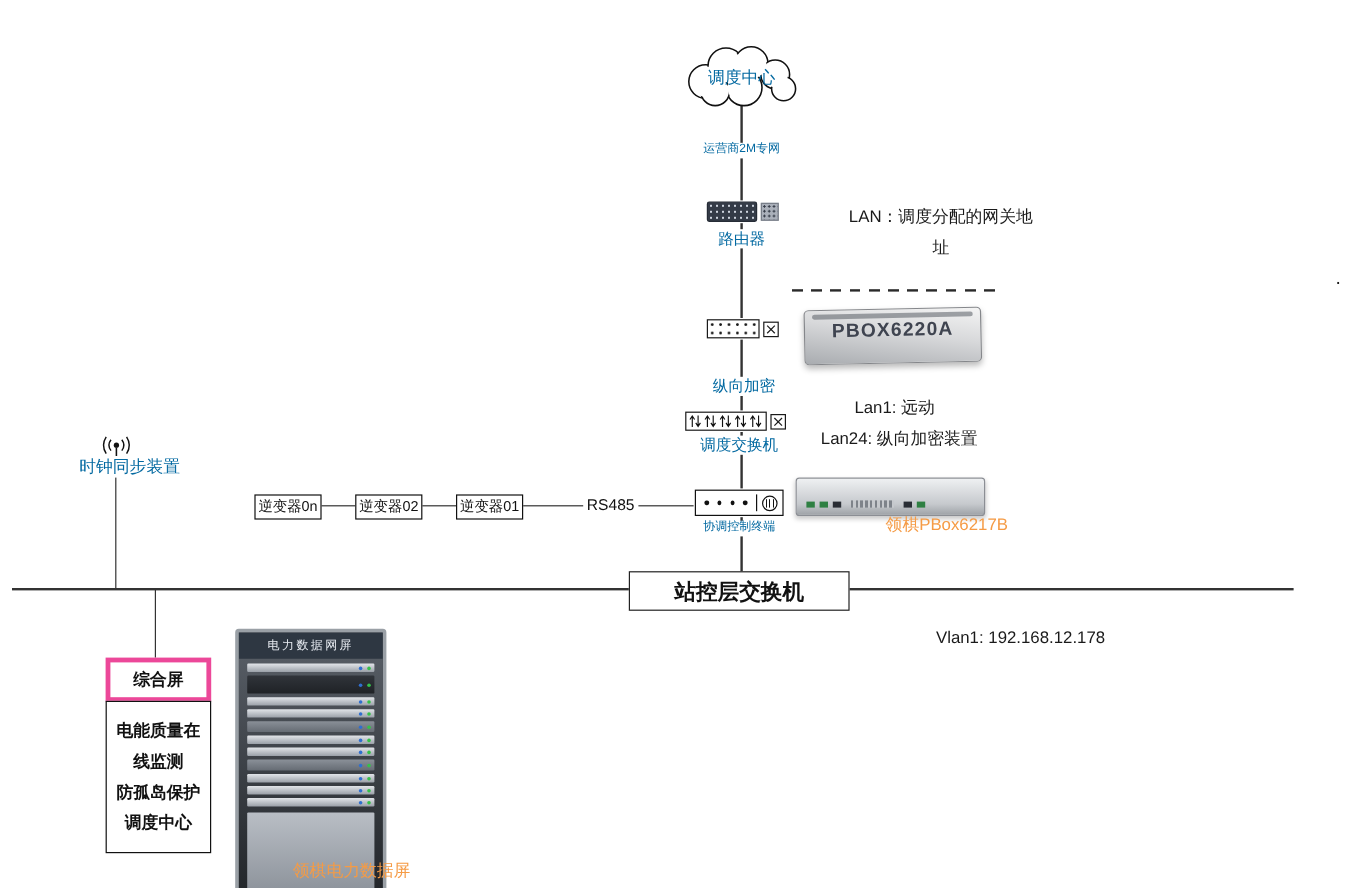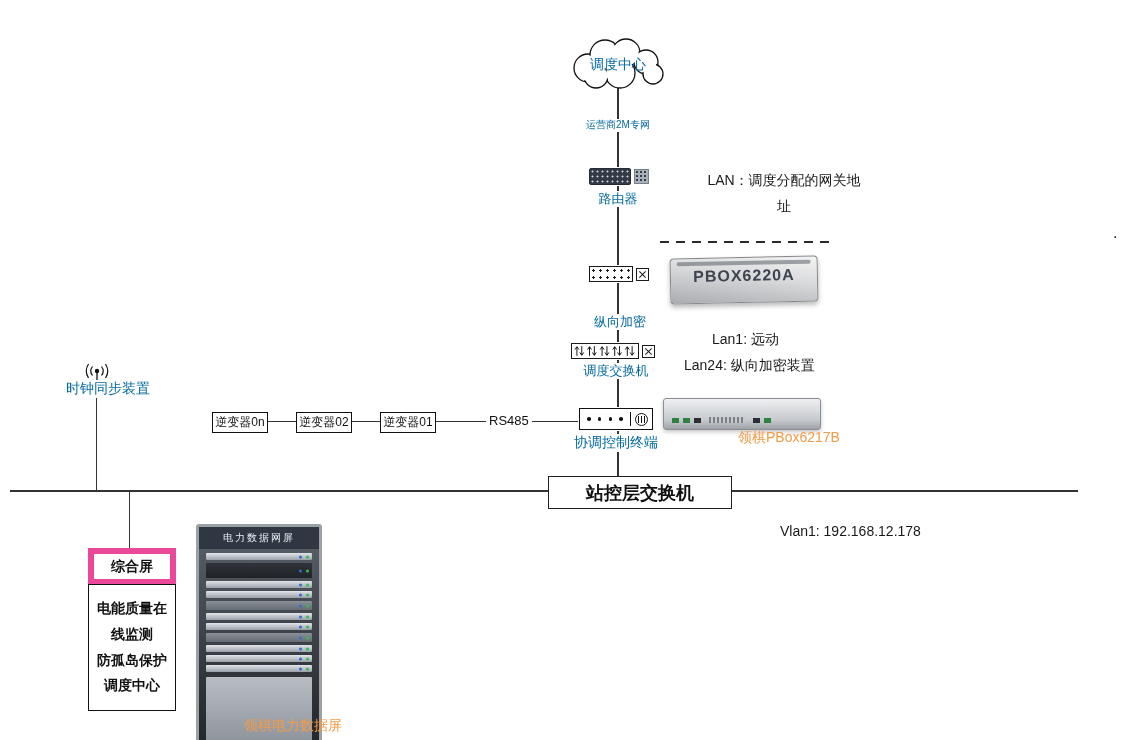--- a/index.html
+++ b/index.html
@@ -64,25 +64,25 @@
     background:linear-gradient(180deg,#555b63,#2f3338 70%,#23262a);
     display:flex; flex-direction:column; gap:3px; }
   .ru { height:7px; flex:none; background:linear-gradient(180deg,#e2e5e9,#9aa0a8); border-radius:1px; position:relative; }
   .ru::after { content:""; position:absolute; right:3px; top:50%; transform:translateY(-50%);
     width:3px; height:3px; background:#35c04a; border-radius:50%; box-shadow:-7px 0 0 #2f6fd0; }
   .ru.screen { height:15px; background:linear-gradient(180deg,#30343a,#1f2226); }
   .ru.dark { height:9px; background:linear-gradient(180deg,#8a9098,#666c74); }
   .rack-blank { flex:1; margin-top:2px; background:linear-gradient(180deg,#b9bec5,#8d939b); border-radius:1px; }
   
   .station-box { position:absolute; left:524px; top:476px; width:184px; height:33px; z-index:2;
-    background:#fff; border:1.3px solid #222; display:flex; align-items:center; justify-content:center;margin-left:24px; }
+    background:#fff; border:1.3px solid #222; display:flex; align-items:center; justify-content:center; }
   .station-box span { font-size:18px; font-weight:bold; }
   
   .panel-box { position:absolute; left:88px; top:548px; width:88px; height:37px; z-index:2; background:#fff;
-    border:6px solid #ec4899; display:flex; align-items:center; justify-content:center; font-size:14px; font-weight:bold; }
+    border:4px solid #ec4899; display:flex; align-items:center; justify-content:center; font-size:14px; font-weight:bold; }
   .func-box { position:absolute; left:88px; top:584px; width:88px; height:127px; z-index:2; background:#fff;
     border:1px solid #111; display:flex; align-items:center; justify-content:center; }
   .func-box span { font-size:14px; font-weight:bold; text-align:center; white-space:pre-line; line-height:1.85; }
   .pre { white-space:pre-line; }
 </style>
 </head>
 <body>
 
 <div class="canvas">
 
@@ -158,21 +158,21 @@
       <div class="term-dots">
         <span class="term-dot"></span>
         <span class="term-dot"></span>
         <span class="term-dot"></span>
         <span class="term-dot"></span>
       </div>
       <div class="term-divider"></div>
       <div class="term-port"></div>
     </div>
   </div>
-  <div class="lbl" style="left:563px; top:434px; width:106px; font-size:14px;">协调控制终端</div>
+  <div class="lbl" style="left:563px; top:434px; width:106px; font-size:10px;">协调控制终端</div>
 
   <div class="pbox6217">
     <div class="p-port green"></div>
     <div class="p-port green"></div>
     <div class="p-port"></div>
     <div class="p-vent"></div>
     <div class="p-port"></div>
     <div class="p-port green"></div>
   </div>
   <div class="orange-caption" style="left:690px; top:429px;margin-left:48px;">领棋PBox6217B</div>

